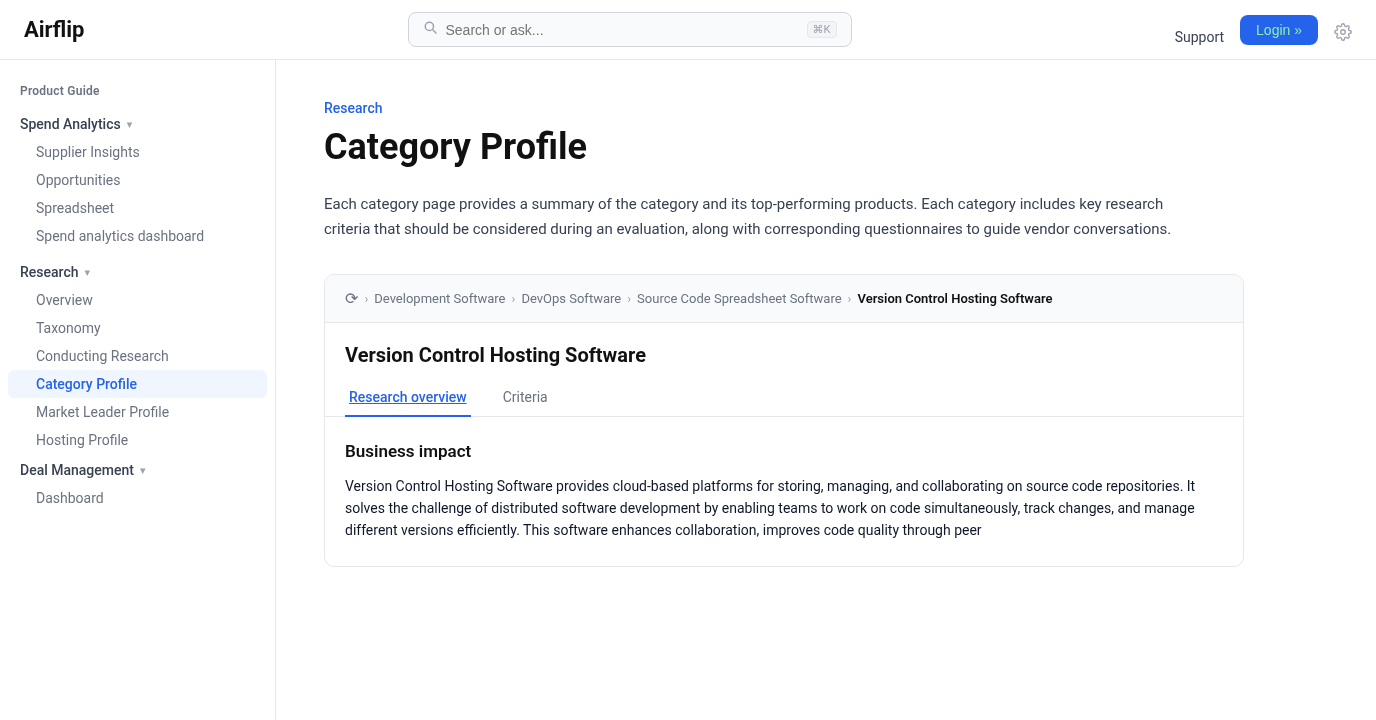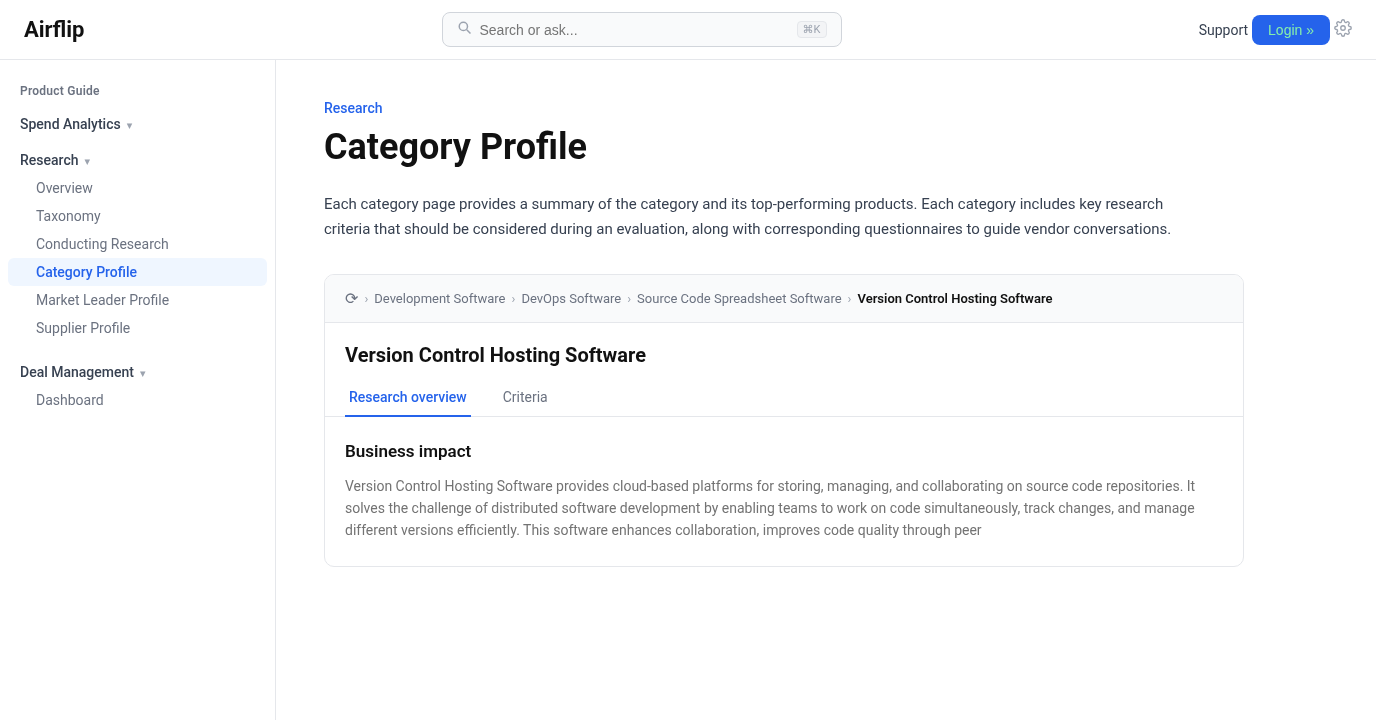--- a/index.html
+++ b/index.html
@@ -8,26 +8,26 @@
     
     .header {
       display: flex; align-items: center; justify-content: space-between;
       padding: 0 24px; height: 60px; border-bottom: 1px solid #e5e7eb;
       flex-shrink: 0;
     }
     .logo { font-size: 22px; font-weight: 700; color: #111; }
     .search-bar {
       display: flex; align-items: center; gap: 8px;
       border: 1px solid #d1d5db; border-radius: 8px;
-      padding: 7px 14px; width: 400px; background: #f9fafb;
+      padding: 7px 14px; width: 444px; background: #f9fafb;
     }
     .search-icon-svg { color: #9ca3af; flex-shrink: 0; }
     .search-input { border: none; background: transparent; outline: none; font-size: 14px; color: #6b7280; flex: 1; }
     .search-kbd { font-size: 11px; color: #9ca3af; background: #f3f4f6; border: 1px solid #e5e7eb; border-radius: 4px; padding: 1px 5px; }
-    .header-right { display: flex; align-items: center; gap: 4px; }
+    .header-right { display: flex; align-items: flex-end; gap: 16px; }
     .support-link { font-size: 14px; color: #374151; cursor: pointer; }
     .login-btn {
       background: #2563eb; color: #86efac; border: none; border-radius: 8px;
       padding: 7px 16px; font-size: 14px; font-weight: 400; cursor: pointer;
       display: flex; align-items: center; gap: 4px;
     }
     .settings-icon { color: #9ca3af; cursor: pointer; font-size: 18px; }
 
     
     .layout { display: flex; flex: 1; overflow: hidden; }
@@ -35,21 +35,21 @@
     
     .sidebar {
       width: 276px; flex-shrink: 0; padding: 20px 0;
       border-right: 1px solid #e5e7eb; overflow-y: auto;
     }
     .sidebar-section-label {
       font-size: 12px; font-weight: 600; color: #6b7280;
       padding: 4px 20px 12px; letter-spacing: 0.02em;
     }
     .sidebar-group-header {
-      display: flex; align-items: flex-end; gap: 6px;
+      display: flex; align-items: center; gap: 6px;
       padding: 6px 20px; font-size: 14px; font-weight: 500; color: #374151;
       cursor: pointer; user-select: none;
     }
     .sidebar-group-header .chevron { font-size: 11px; color: #9ca3af; }
     .sidebar-item {
       display: flex; align-items: center;
       padding: 6px 20px 6px 36px;
       font-size: 14px; color: #6b7280; cursor: pointer;
       border-radius: 0;
     }
@@ -81,26 +81,26 @@
     .breadcrumb-nav .bc-item.active { color: #111; font-weight: 600; }
     .card-title { font-size: 20px; font-weight: 700; color: #111; padding: 20px 20px 0; }
 
     
     .tabs { display: flex; gap: 0; padding: 0 20px; border-bottom: 1px solid #e5e7eb; margin-top: 12px; }
     .tab {
       padding: 10px 4px; font-size: 14px; color: #6b7280;
       cursor: pointer; margin-right: 28px;
       border-bottom: 2px solid transparent; margin-bottom: -1px;
     }
-    .tab.active { color: #2563eb; border-bottom: 2px solid #2563eb; font-weight: 500; }
+    .tab.active { color: #2563eb; border-bottom: 2px solid #2563eb; font-weight: 500; text-decoration: underline; }
 
     
     .card-content { padding: 24px 20px; }
     .section-title { font-size: 17px; font-weight: 600; color: #111; margin-bottom: 14px; }
-    .section-text { font-size: 14px; color: #737373; line-height: 1.6; }
+    .section-text { font-size: 14px; color: #0f172a; line-height: 1.6; }
   </style>
 </head>
 <body>
 
 <header class="header">
   <span class="logo">Airflip</span>
 
   <div class="search-bar">
     <span class="search-icon-svg">
       <svg width="15" height="15" viewBox="0 0 20 20" fill="none" stroke="currentColor" stroke-width="2">
@@ -126,35 +126,41 @@
 
 <div class="layout">
 
   <nav class="sidebar">
     <div class="sidebar-section-label">Product Guide</div>
 
     <div class="sidebar-group-header">
       <span>Spend Analytics</span>
       <span class="chevron">▾</span>
     </div>
+    <div>
+      <div class="sidebar-item">Supplier Insights</div>
+      <div class="sidebar-item">Opportunities</div>
+      <div class="sidebar-item">Spreadsheet</div>
+      <div class="sidebar-item">Spend analytics dashboard</div>
+    </div>
 
     <div class="sidebar-group-header" style="margin-top:8px;">
       <span>Research</span>
       <span class="chevron">▾</span>
     </div>
     <div>
       <div class="sidebar-item">Overview</div>
       <div class="sidebar-item">Taxonomy</div>
       <div class="sidebar-item">Conducting Research</div>
       <div class="sidebar-item active">Category Profile</div>
       <div class="sidebar-item">Market Leader Profile</div>
-      <div class="sidebar-item">Supplier Profile</div>
-    </div>
-
-    <div class="sidebar-group-header" style="margin-top:16px;">
+      <div class="sidebar-item">Hosting Profile</div>
+    </div>
+
+    <div class="sidebar-group-header" style="margin-top:2px;">
       <span>Deal Management</span>
       <span class="chevron">▾</span>
     </div>
     <div>
       <div class="sidebar-item">Dashboard</div>
     </div>
   </nav>
 
   <main class="main">
     <div class="breadcrumb-top">Research</div>

